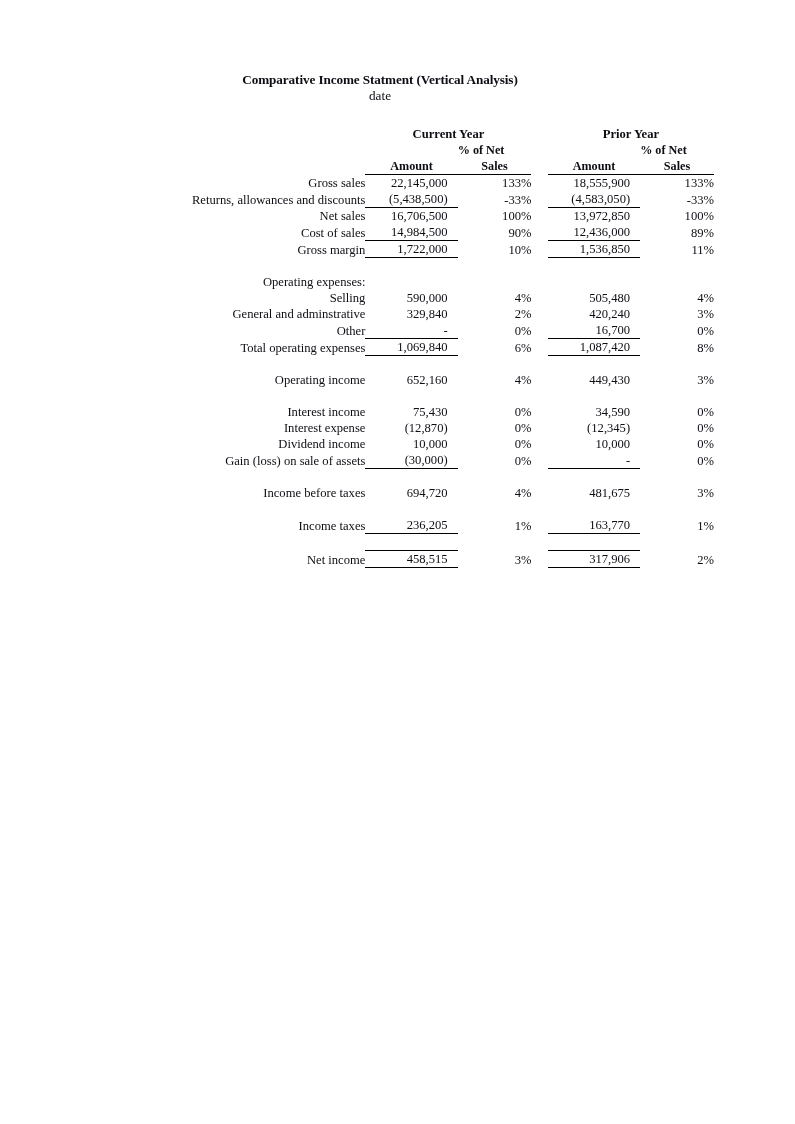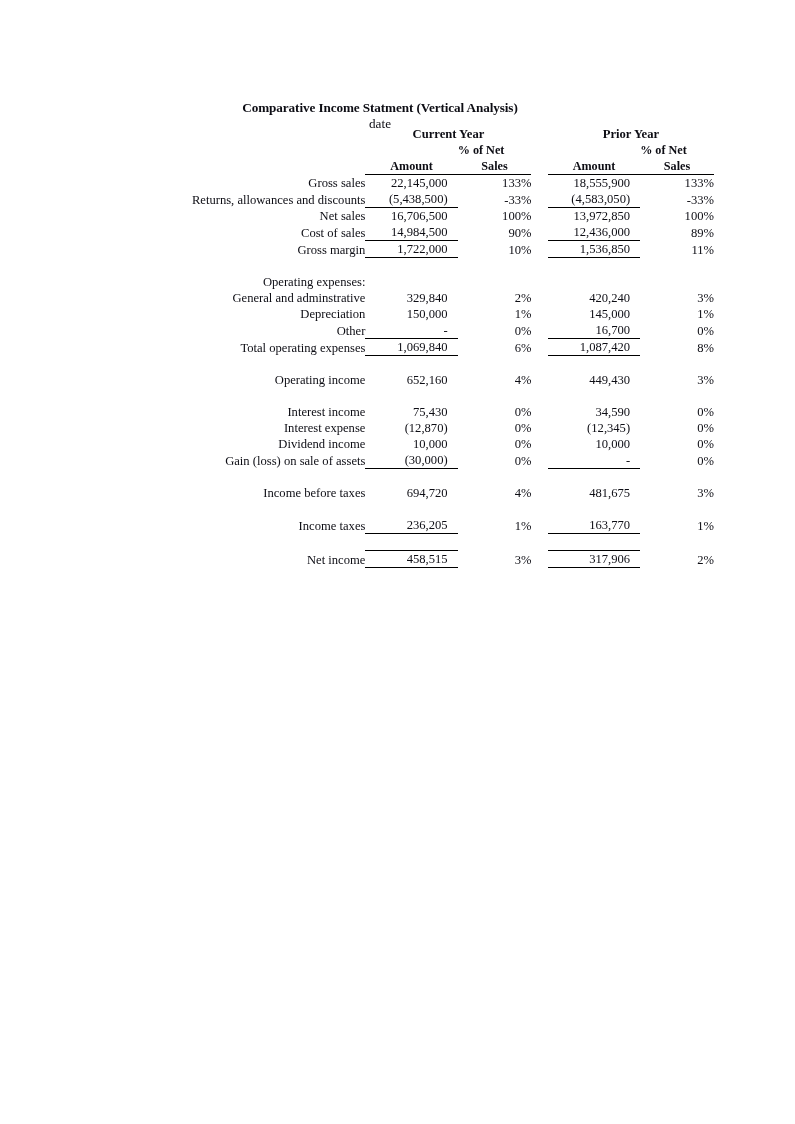--- a/index.html
+++ b/index.html
@@ -31,21 +31,20 @@
     left: 0;
     top: 72px;
     width: 760px;
     text-align: center;
   }
   .doc-title {
     font-size: 13.2px;
     font-weight: bold;
     letter-spacing: -0.1px;
     line-height: 16px;
-    margin-top: 28px;
   }
   .doc-subtitle {
     font-size: 13.2px;
     font-weight: normal;
     line-height: 16px;
   }
 
   
   .stmt {
     position: absolute;
@@ -204,34 +203,34 @@
         </tr>
         <tr class="row">
           <td class="label">Operating expenses:</td>
           <td class="amt"></td>
           <td class="pct"></td>
           <td></td>
           <td class="amt"></td>
           <td class="pct"></td>
         </tr>
         <tr class="row">
+          <td class="label ind1">Selling</td>
+          <td class="amt">590,000</td>
+          <td class="pct">4%</td>
+          <td></td>
+          <td class="amt">505,480</td>
+          <td class="pct">4%</td>
+        </tr>
+        <tr class="row">
           <td class="label ind1">General and adminstrative</td>
           <td class="amt">329,840</td>
           <td class="pct">2%</td>
           <td></td>
           <td class="amt">420,240</td>
           <td class="pct">3%</td>
-        </tr>
-        <tr class="row">
-          <td class="label ind1">Depreciation</td>
-          <td class="amt">150,000</td>
-          <td class="pct">1%</td>
-          <td></td>
-          <td class="amt">145,000</td>
-          <td class="pct">1%</td>
         </tr>
         <tr class="row">
           <td class="label ind1">Other</td>
           <td class="amt rule-bottom">-</td>
           <td class="pct">0%</td>
           <td></td>
           <td class="amt rule-bottom">16,700</td>
           <td class="pct">0%</td>
         </tr>
         <tr class="row">

